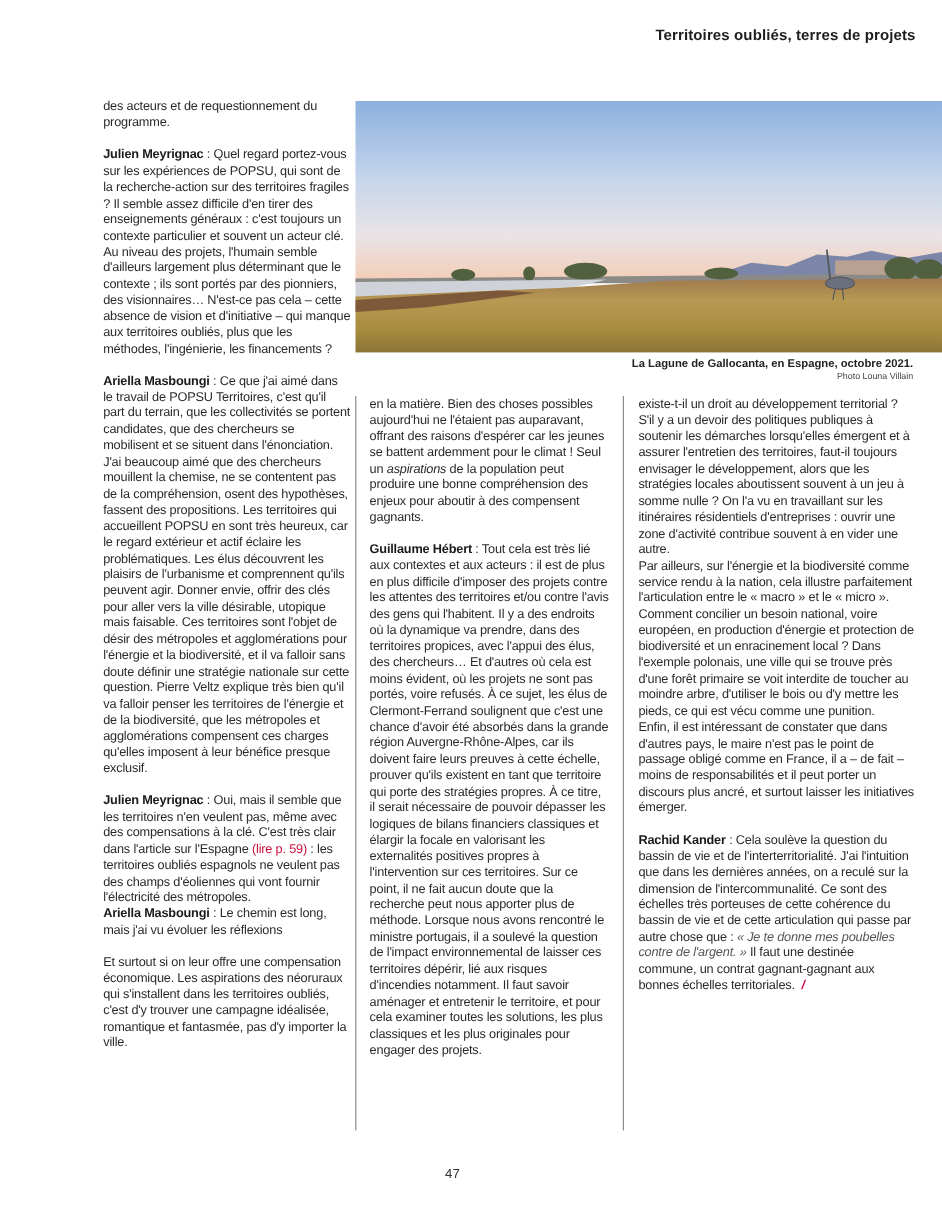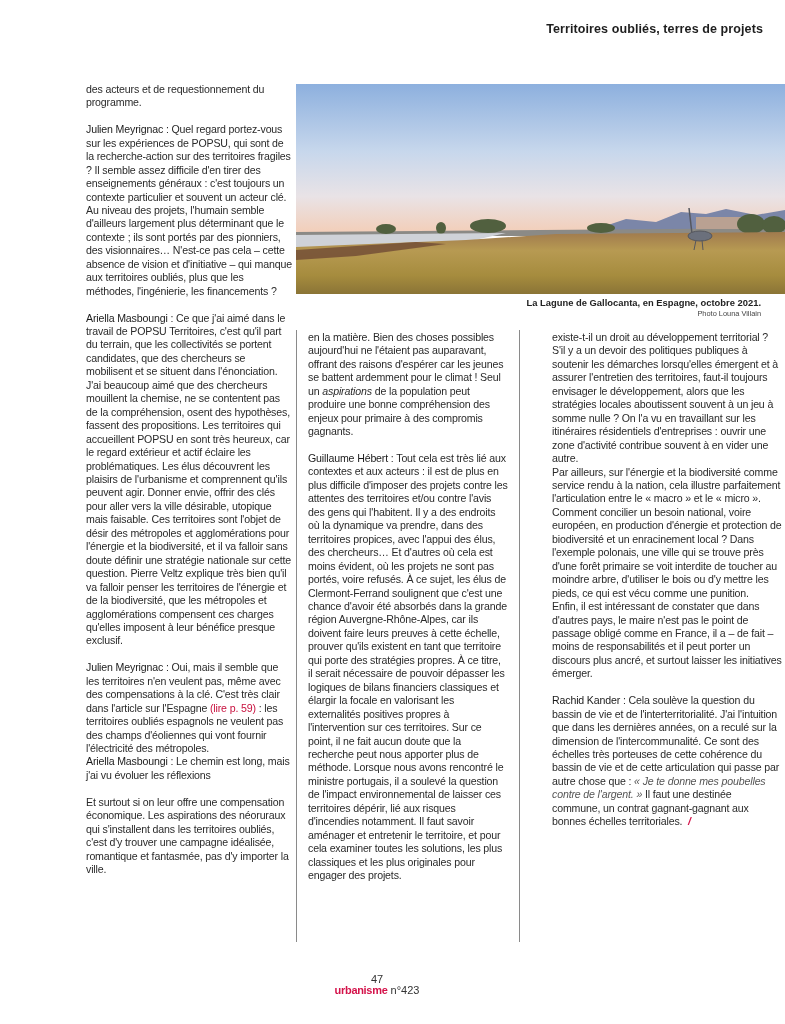--- a/index.html
+++ b/index.html
@@ -3,27 +3,27 @@
 <meta charset="utf-8">
 <style>
   html, body { margin: 0; padding: 0; background: #ffffff; }
   body { width: 785px; height: 1024px; position: relative; overflow: hidden;
          font-family: "Liberation Sans", sans-serif; color: #2b2b2b; }
   .running-head { position: absolute; top: 22px; right: 22px; font-size: 12.5px; font-weight: bold;
                   color: #1e1e1e; letter-spacing: 0.1px; }
   .col { position: absolute; font-size: 10.6px; line-height: 13.45px; color: #2a2a2a; letter-spacing: -0.15px; }
   .col p { margin: 0 0 13.4px 0; }
   .col p.cont { margin-bottom: 0; }
-  .col .spk { font-weight: normal; color: #1a1a1a; }
+  .col .spk { font-weight: bold; color: #1a1a1a; }
   .col .it { font-style: italic; }
   .col .ref { color: #c8103e; }
   .col .quote { font-style: italic; color: #555; }
   #col1 { left: 86px; top: 83px; width: 206px; }
   #col2 { left: 308px; top: 331px; width: 200px; }
-  #col3 { left: 532px; top: 331px; width: 230px; margin-left: 20px; }
+  #col3 { left: 532px; top: 331px; width: 230px; }
   .divider { position: absolute; width: 1px; background: #8a8a8a; top: 330px; height: 612px; }
   #div1 { left: 296px; }
   #div2 { left: 519px; }
   .photo { position: absolute; left: 296px; top: 84px; width: 489px; height: 210px; overflow: hidden; }
   .photo svg { display: block; }
   .caption { position: absolute; right: 24px; top: 297px; text-align: right; }
   .caption .cap-main { font-size: 9.4px; font-weight: bold; color: #222; text-align: center; }
   .caption .cap-credit { font-size: 7.4px; color: #444; margin-top: 1px; }
   .end-mark { color: #d4124a; font-weight: bold; font-style: italic; }
   .folio { position: absolute; left: 0; width: 754px; top: 973px; text-align: center; }
@@ -89,30 +89,26 @@
 
 <div class="caption">
   <div class="cap-main">La Lagune de Gallocanta, en Espagne, octobre 2021.</div>
   <div class="cap-credit">Photo Louna Villain</div>
 </div>
 
 <div class="divider" id="div1"></div>
 <div class="divider" id="div2"></div>
 
 <div class="col" id="col2">
-  <p><span>en la matière. Bien des choses possibles aujourd'hui ne l'étaient pas auparavant, offrant des raisons d'espérer car les jeunes se battent ardemment pour le climat ! Seul un </span><span class="it">aspirations</span><span> de la population peut produire une bonne compréhension des enjeux pour primaire à des compromis gagnants.</span></p>
+  <p><span>en la matière. Bien des choses possibles aujourd'hui ne l'étaient pas auparavant, offrant des raisons d'espérer car les jeunes se battent ardemment pour le climat ! Seul un </span><span class="it">aspirations</span><span> de la population peut produire une bonne compréhension des enjeux pour aboutir à des compensent gagnants.</span></p>
   <p><span class="spk">Guillaume Hébert</span><span> : Tout cela est très lié aux contextes et aux acteurs : il est de plus en plus difficile d'imposer des projets contre les attentes des territoires et/ou contre l'avis des gens qui l'habitent. Il y a des endroits où la dynamique va prendre, dans des territoires propices, avec l'appui des élus, des chercheurs… Et d'autres où cela est moins évident, où les projets ne sont pas portés, voire refusés. À ce sujet, les élus de Clermont-Ferrand soulignent que c'est une chance d'avoir été absorbés dans la grande région Auvergne-Rhône-Alpes, car ils doivent faire leurs preuves à cette échelle, prouver qu'ils existent en tant que territoire qui porte des stratégies propres. À ce titre, il serait nécessaire de pouvoir dépasser les logiques de bilans financiers classiques et élargir la focale en valorisant les externalités positives propres à l'intervention sur ces territoires. Sur ce point, il ne fait aucun doute que la recherche peut nous apporter plus de méthode. Lorsque nous avons rencontré le ministre portugais, il a soulevé la question de l'impact environnemental de laisser ces territoires dépérir, lié aux risques d'incendies notamment. Il faut savoir aménager et entretenir le territoire, et pour cela examiner toutes les solutions, les plus classiques et les plus originales pour engager des projets.</span></p>
 </div>
 
 <div class="col" id="col3">
   <p class="cont"><span>existe-t-il un droit au développement territorial ? S'il y a un devoir des politiques publiques à soutenir les démarches lorsqu'elles émergent et à assurer l'entretien des territoires, faut-il toujours envisager le développement, alors que les stratégies locales aboutissent souvent à un jeu à somme nulle ? On l'a vu en travaillant sur les itinéraires résidentiels d'entreprises : ouvrir une zone d'activité contribue souvent à en vider une autre.</span></p>
   <p class="cont"><span>Par ailleurs, sur l'énergie et la biodiversité comme service rendu à la nation, cela illustre parfaitement l'articulation entre le « macro » et le « micro ». Comment concilier un besoin national, voire européen, en production d'énergie et protection de biodiversité et un enracinement local ? Dans l'exemple polonais, une ville qui se trouve près d'une forêt primaire se voit interdite de toucher au moindre arbre, d'utiliser le bois ou d'y mettre les pieds, ce qui est vécu comme une punition.</span></p>
   <p><span>Enfin, il est intéressant de constater que dans d'autres pays, le maire n'est pas le point de passage obligé comme en France, il a – de fait – moins de responsabilités et il peut porter un discours plus ancré, et surtout laisser les initiatives émerger.</span></p>
   <p><span class="spk">Rachid Kander</span><span> : Cela soulève la question du bassin de vie et de l'interterritorialité. J'ai l'intuition que dans les dernières années, on a reculé sur la dimension de l'intercommunalité. Ce sont des échelles très porteuses de cette cohérence du bassin de vie et de cette articulation qui passe par autre chose que : </span><span class="quote">« Je te donne mes poubelles contre de l'argent. »</span><span> Il faut une destinée commune, un contrat gagnant-gagnant aux bonnes échelles territoriales.</span>&nbsp;&nbsp;<span class="end-mark">/</span></p>
 </div>
 
 <div class="folio">
   <div class="page-num">47</div>
-  <div class="mag">
-    <span class="brand">urbanisme</span>
-    <span class="issue">n°423</span>
-  </div>
 </div>
 
 </body></html>

